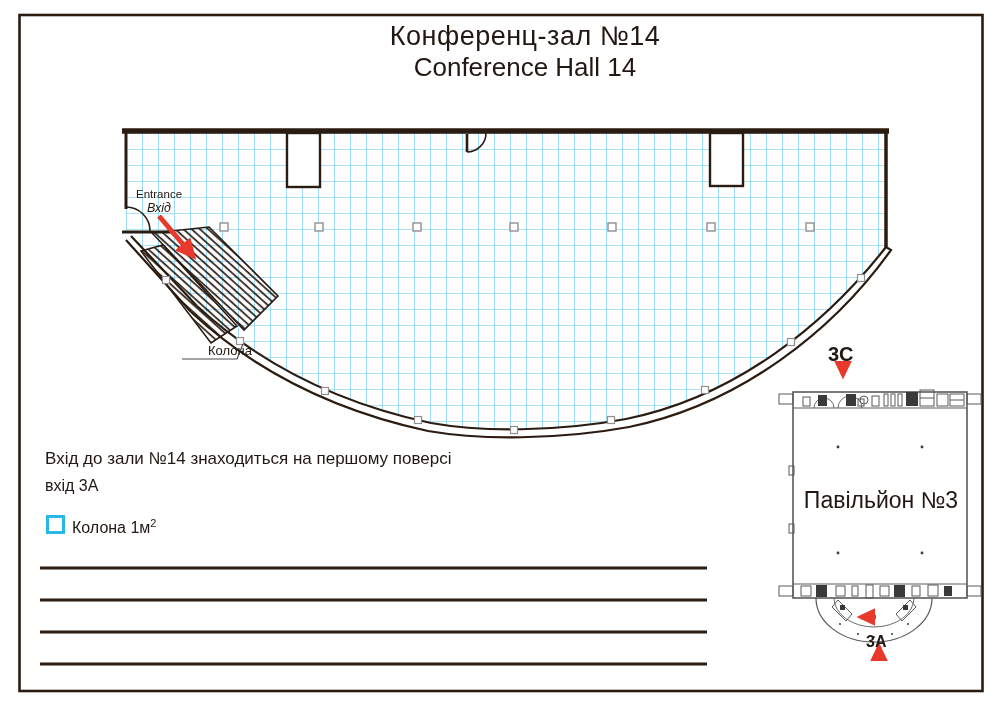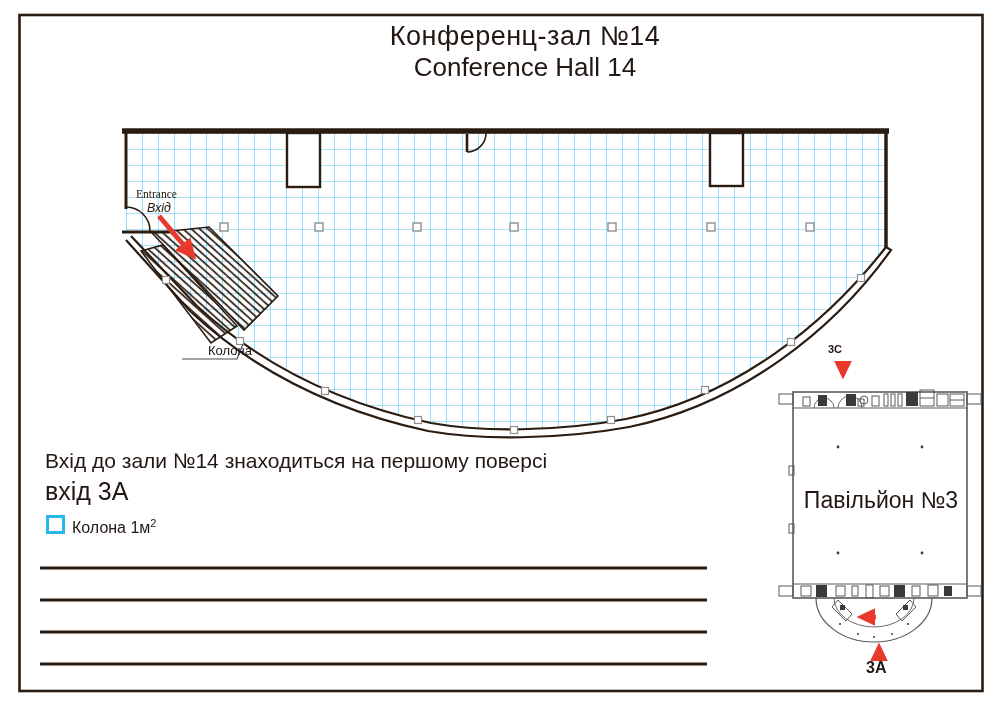--- a/index.html
+++ b/index.html
@@ -11,31 +11,31 @@
     --mapline:#5a5a5a;
   }
   *{margin:0;padding:0;box-sizing:border-box;}
   html,body{width:1000px;height:707px;background:#fff;overflow:hidden;}
   body{font-family:"Liberation Sans", sans-serif;color:var(--ink);position:relative;}
   .stage{position:absolute;left:0;top:0;width:1000px;height:707px;}
   svg{position:absolute;left:0;top:0;}
   .lbl{position:absolute;white-space:nowrap;color:var(--ink);}
   .title1{left:25px;top:21px;width:1000px;text-align:center;font-size:27px;letter-spacing:.5px;}
   .title2{left:25px;top:52px;width:1000px;text-align:center;font-size:26px;}
-  .entrance-en{left:136px;top:188px;font-size:11.5px;font-family:Liberation Serif, serif;}
+  .entrance-en{left:136px;top:188px;font-size:11.5px;}
   .entrance-uk{left:147px;top:201px;font-size:12.5px;font-style:italic;}
   .column-lbl{left:187px;top:343px;font-size:13px;margin-left:21px;}
-  .note1{left:45px;top:449px;font-size:21px;}
-  .note2{left:45px;top:477px;font-size:25px;}
+  .note1{left:45px;top:449px;font-size:17px;}
+  .note2{left:45px;top:477px;font-size:16px;}
   .legend-box{position:absolute;left:46px;top:515px;width:19px;height:19px;background:#fff;border:3px solid var(--legend_box);}
   .legend-lbl{left:72px;top:517px;font-size:16px;}
   .legend-lbl sup{font-size:11px;}
   .pavilion{left:795px;top:487px;width:172px;text-align:center;font-size:23px;}
-  .gate-top{left:828px;top:343px;font-size:11px;font-weight:bold;}
-  .gate-bottom{left:866px;top:659px;font-size:16px;font-weight:bold;text-align:right;}
+  .gate-top{left:828px;top:343px;font-size:20px;font-weight:bold;}
+  .gate-bottom{left:866px;top:633px;font-size:16px;font-weight:bold;text-align:right;}
 
   .wall{stroke:var(--wall);fill:none;}
   .redline{stroke:var(--accent);fill:none;}
   .redfill{fill:var(--accent);}
   .mapl{stroke:var(--mapline);fill:none;}
   .mapf{fill:#3a3a3a;stroke:none;}
   .marker{fill:#fff;stroke:#8f8f8f;}
 </style>
 </head>
 <body>

